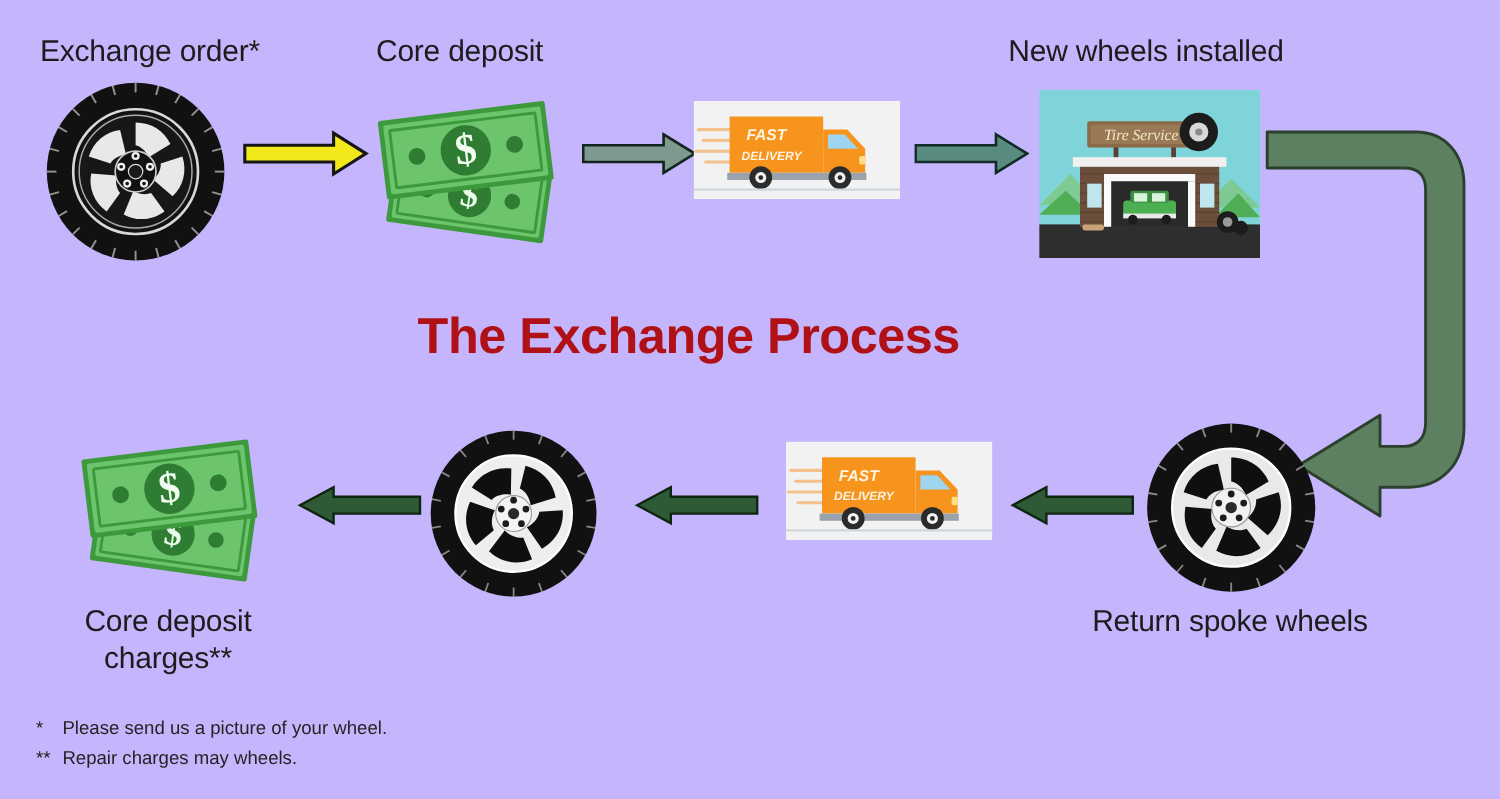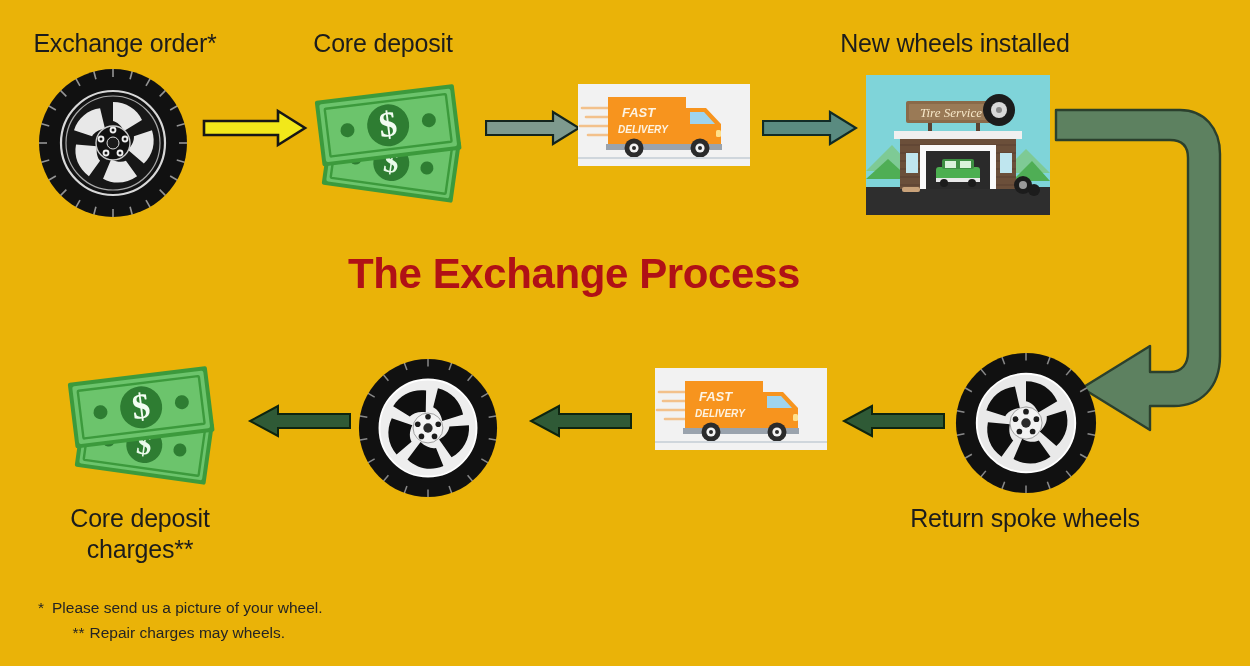--- a/index.html
+++ b/index.html
@@ -9,21 +9,21 @@
     background: #ffffff;
   }
   body {
     font-family: "Liberation Sans", sans-serif;
     color: #1a1a1a;
   }
   #canvas {
     position: relative;
     width: 1250px;
     height: 666px;
-    background: #eab308;
+    background: #c4b5fd;
     overflow: hidden;
     text-decoration: underline;
   }
   .abs { position: absolute; }
 
   
   .label {
     font-size: 25px;
     color: #1c1c1c;
     font-weight: 400;
@@ -308,21 +308,21 @@
                L 98 266
                L 118 266
                C 130 266, 136 258, 136 246
                L136 52
                C 136 40, 130 34, 118 34
                L4 34
                Z" fill="#5d8160" stroke="#2b402d" stroke-width="2.4" stroke-linejoin="round"></path>
     </svg>
   </div>
 
-  <div class="abs title" style="left:348px; top:250px;">The Exchange Process</div>
+  <div class="abs title" style="left:348px; top:256px;">The Exchange Process</div>
 
   <div class="wheel" style="left:955px; top:352px;">
     <svg width="142" height="142" viewBox="0 0 150 150">
       <circle cx="75" cy="75" r="74" fill="#111111"></circle>
       <g stroke="#ffffff" stroke-width="1.6" opacity="0.5">
         <line x1="75" y1="1" x2="75" y2="9"></line>
         <line x1="75" y1="1" x2="75" y2="9" transform="rotate(20 75 75)"></line>
         <line x1="75" y1="1" x2="75" y2="9" transform="rotate(40 75 75)"></line>
         <line x1="75" y1="1" x2="75" y2="9" transform="rotate(60 75 75)"></line>
         <line x1="75" y1="1" x2="75" y2="9" transform="rotate(80 75 75)"></line>
@@ -494,21 +494,21 @@
         <circle cx="123" cy="55" r="7" fill="#2e7d32"></circle>
       </g>
     </svg>
   </div>
 
   <div class="abs label wrap" style="left:25px; top:503px; width:230px;">
     <span>Core deposit</span><br>
     <span>charges**</span>
   </div>
 
-  <div class="abs" style="left:30px; top:595px;text-align:center;">
+  <div class="abs" style="left:30px; top:595px;">
     <div class="note">
       <span class="mark">*</span><span>Please send us a picture of your wheel.</span>
     </div>
     <div class="note">
       <span class="mark">**</span><span>Repair charges may wheels.</span>
     </div>
   </div>
 
 
 </div>

